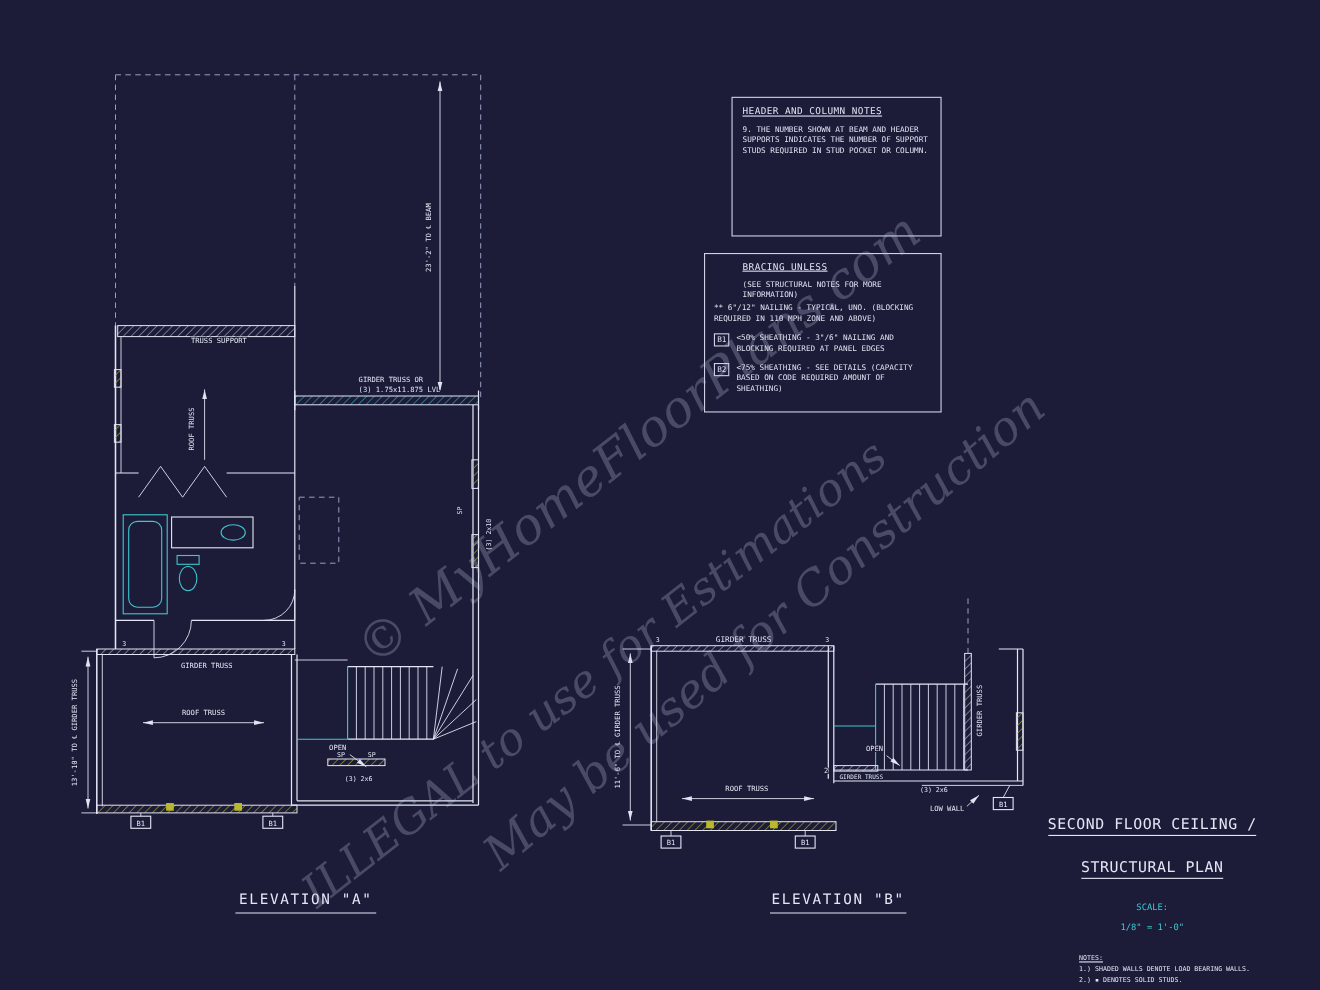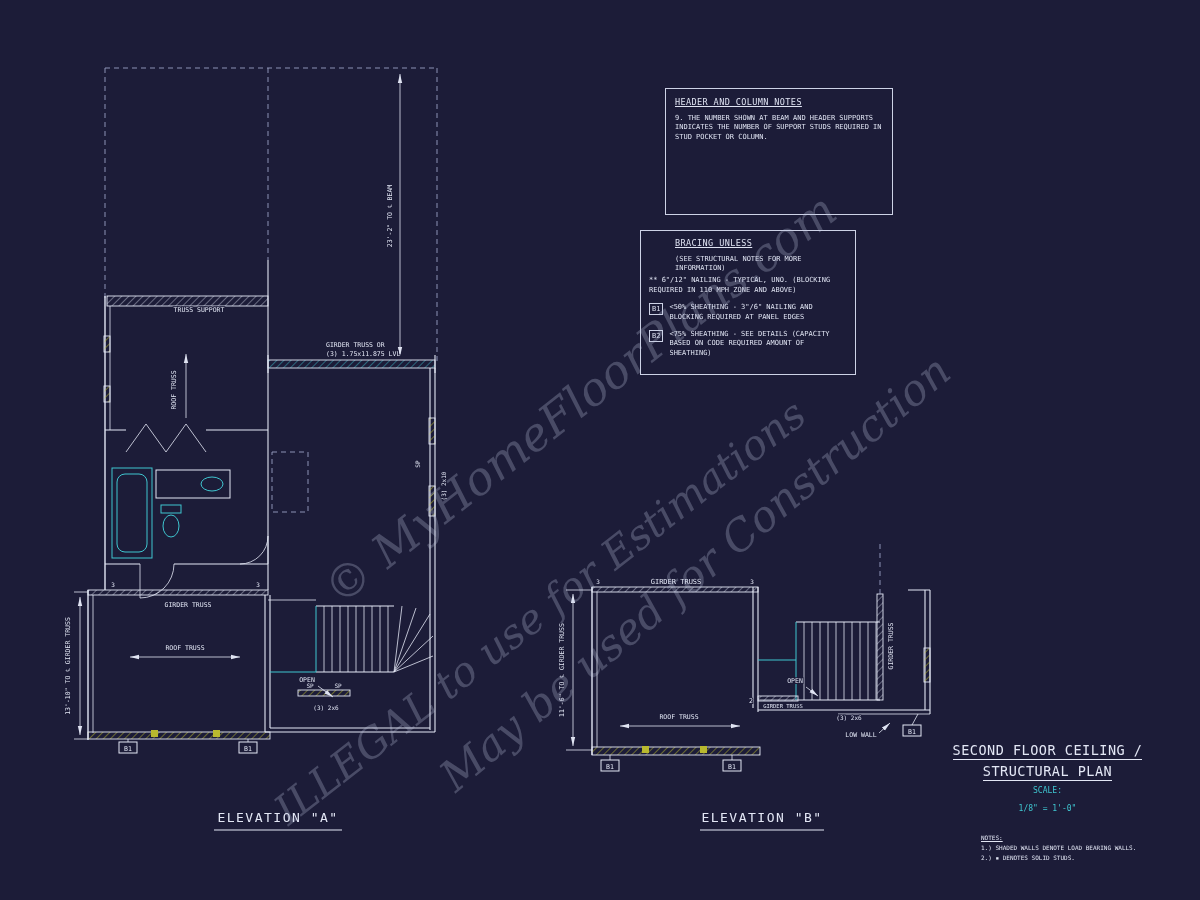--- a/index.html
+++ b/index.html
@@ -17,33 +17,33 @@
   .thin { stroke-width:0.8; }
   .dash { stroke:#9aa0c4; stroke-dasharray:5 4; stroke-width:0.9; }
   .cy   { stroke:#3fc6d0; fill:none; stroke-width:1; }
   .ln-r { stroke:#e3e7f5; fill:none; stroke-width:1; }
   .band-w { fill:url(#hW); stroke:#e3e7f5; stroke-width:0.9; }
   .band-y { fill:url(#hY); stroke:#e3e7f5; stroke-width:0.9; }
   .band-c { fill:url(#hC); stroke:#e3e7f5; stroke-width:0.9; }
   .stud { fill:#b9b92e; stroke:none; }
 
   .box { position:absolute; border:1px solid #cdd2e6; color:#dfe3f2; z-index:4; }
-  .header-notes { left:665px; top:88px; width:228px; min-height:127px; padding:8px 9px; }
+  .header-notes { left:665px; top:88px; width:191px; min-height:127px; padding:8px 9px; }
   .bracing-legend { left:640px; top:230px; width:216px; min-height:145px; padding:7px 8px; }
   .box-title { font-size:8.5px; letter-spacing:0.4px; text-decoration:underline; margin-bottom:7px; }
   .box-sub { font-size:7px; line-height:1.3; margin-bottom:3px; }
   .indent { margin-left:26px; }
   .box-text { font-size:7px; line-height:1.35; margin-bottom:8px; }
   .legend-item { display:flex; gap:6px; margin-bottom:8px; font-size:7px; }
   .code-box { border:1px solid #cdd2e6; padding:0 2px; height:12px; line-height:11px; flex:0 0 auto; }
   .legend-text { line-height:1.35; }
 
   .title-block { position:absolute; left:945px; top:742px; width:205px; z-index:4;
                  color:#e3e7f5; text-align:center; }
-  .tb-line { font-size:13.5px; letter-spacing:0.5px; margin-bottom:3px; }
+  .tb-line { font-size:13.5px; letter-spacing:0.5px; margin-bottom:21px; }
   .tb-line span { display:inline-block; border-bottom:1px solid #e3e7f5; padding-bottom:1px; }
   .tb-scale { display:flex; align-items:center; gap:4px; color:#3fc6d0; font-size:8px; margin-top:5px;flex-direction:column; }
   .tb-scale .leader { flex:1; border-top:1px dashed #3fc6d0; height:0; }
   .tb-notes { text-align:left; margin-top:20px; font-size:6px; line-height:1.7;
               padding-left:36px; white-space:nowrap; }
   .tb-notes-title { text-decoration:underline; }
 
   .wm { position:absolute; font-family:"DejaVu Serif", serif; font-style:italic;
         color:rgba(195,203,228,0.27); pointer-events:none; white-space:nowrap;
         z-index:6; text-align:center; }

